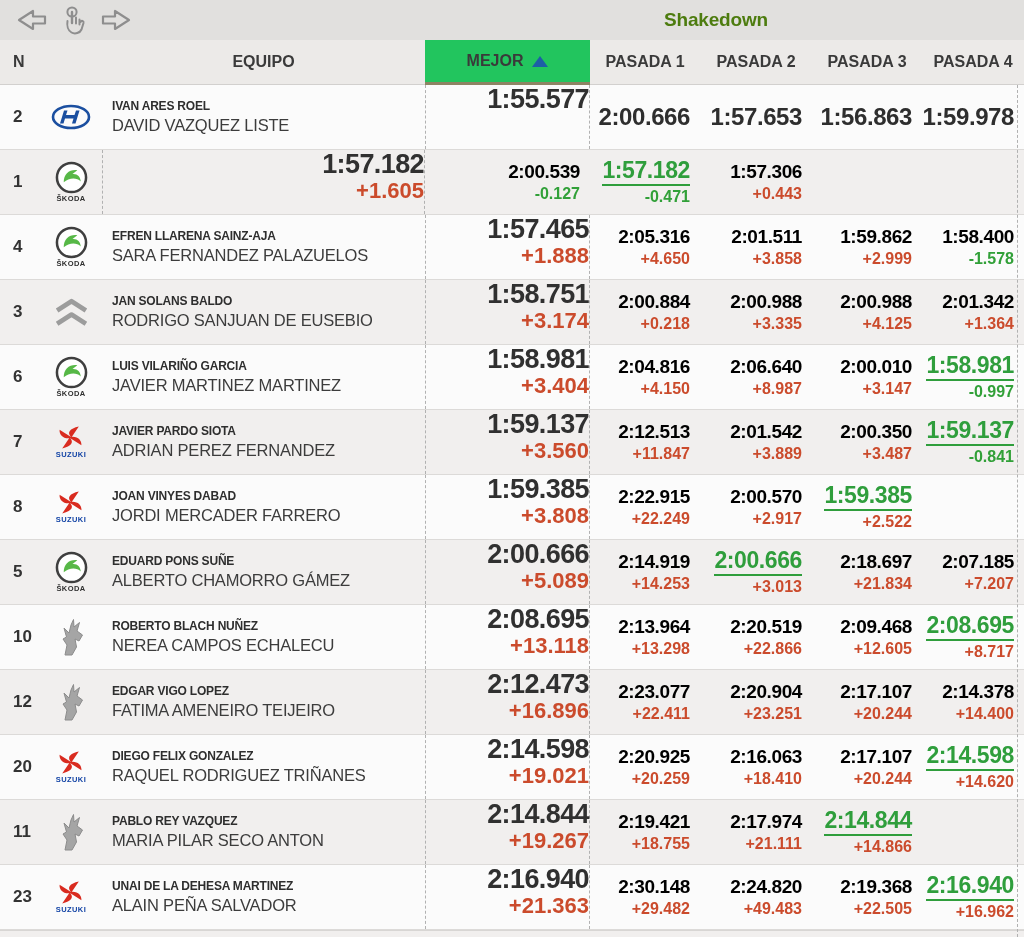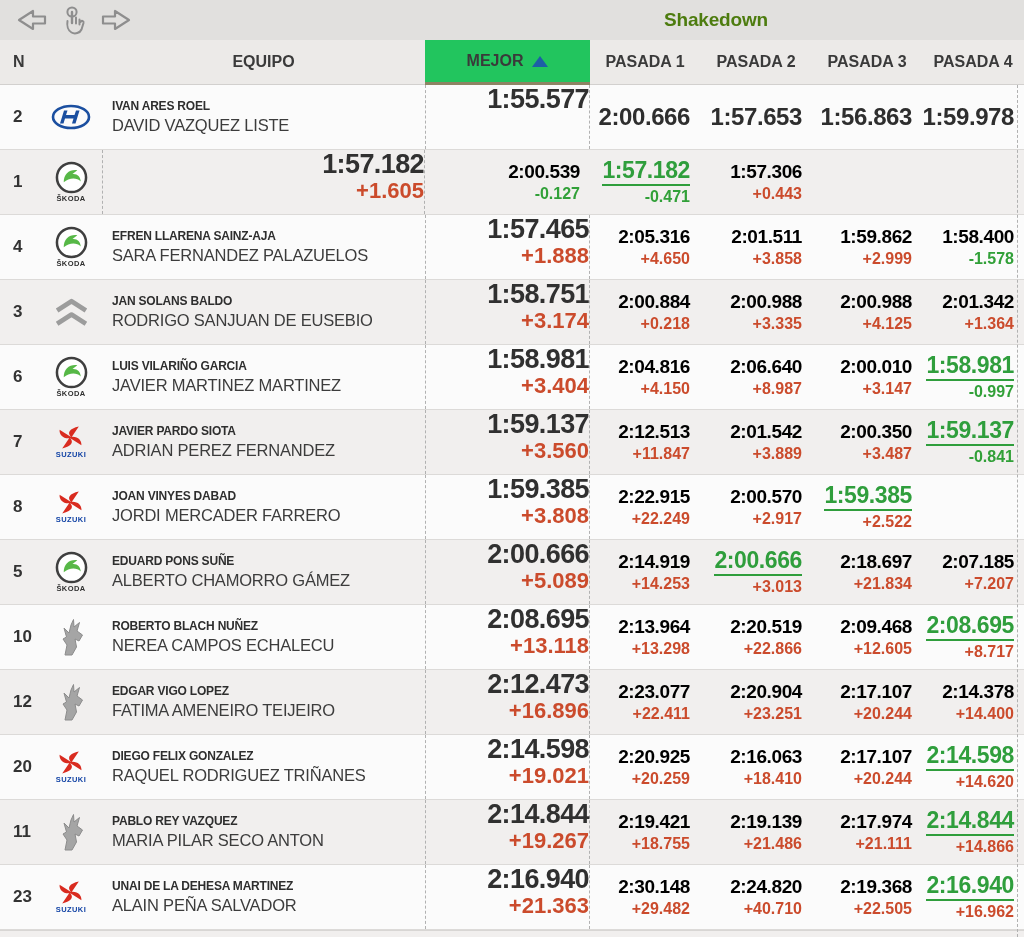--- a/index.html
+++ b/index.html
@@ -527,24 +527,20 @@
     </div>
     <div class="cell cell-mejor">
       <span class="best-time">2:14.844</span>
       <span class="best-delta loss">+19.267</span>
     </div>
     <div class="cell cell-pass">
       <span class="pass-time">2:19.421</span>
       <span class="pass-delta loss">+18.755</span>
     </div>
     <div class="cell cell-pass">
-      <span class="pass-time">2:19.139</span>
-      <span class="pass-delta loss">+21.486</span>
-    </div>
-    <div class="cell cell-pass">
       <span class="pass-time">2:17.974</span>
       <span class="pass-delta loss">+21.111</span>
     </div>
     <div class="cell cell-pass">
       <span class="pass-time best">2:14.844</span>
       <span class="pass-delta loss">+14.866</span>
     </div>
   </div>
     <div class="row grid-cols">
     <div class="cell cell-n">23</div>
@@ -564,21 +560,21 @@
     <div class="cell cell-mejor">
       <span class="best-time">2:16.940</span>
       <span class="best-delta loss">+21.363</span>
     </div>
     <div class="cell cell-pass">
       <span class="pass-time">2:30.148</span>
       <span class="pass-delta loss">+29.482</span>
     </div>
     <div class="cell cell-pass">
       <span class="pass-time">2:24.820</span>
-      <span class="pass-delta loss">+40.710</span>
+      <span class="pass-delta loss">+49.483</span>
     </div>
     <div class="cell cell-pass">
       <span class="pass-time">2:19.368</span>
       <span class="pass-delta loss">+22.505</span>
     </div>
     <div class="cell cell-pass">
       <span class="pass-time best">2:16.940</span>
       <span class="pass-delta loss">+16.962</span>
     </div>
   </div>

